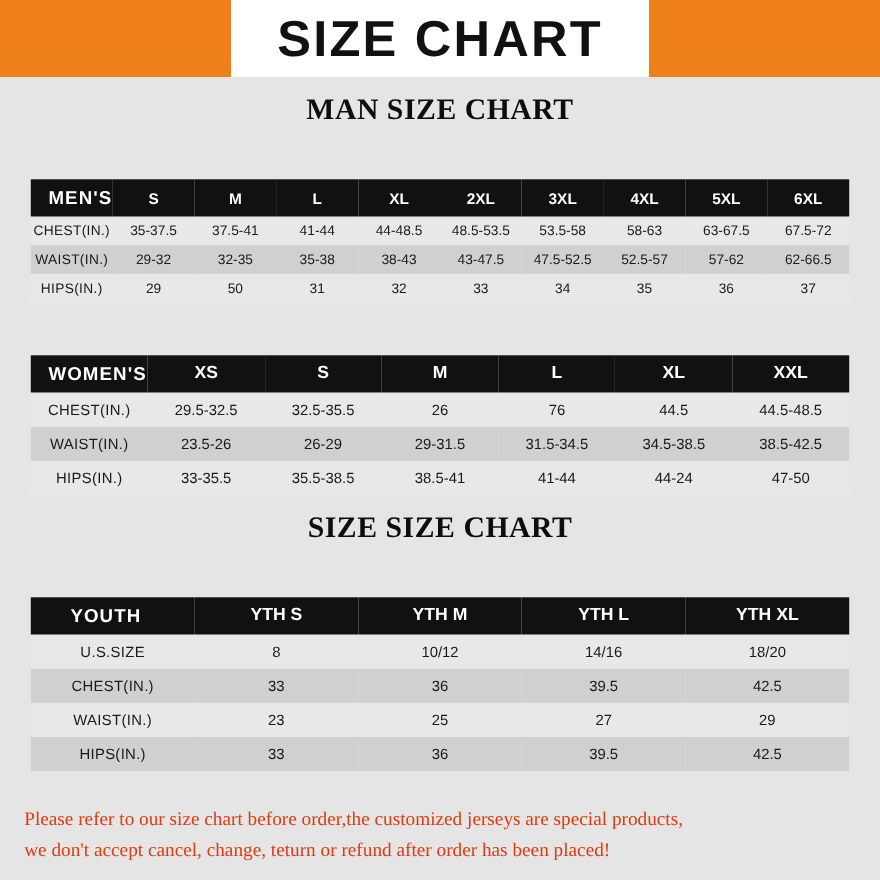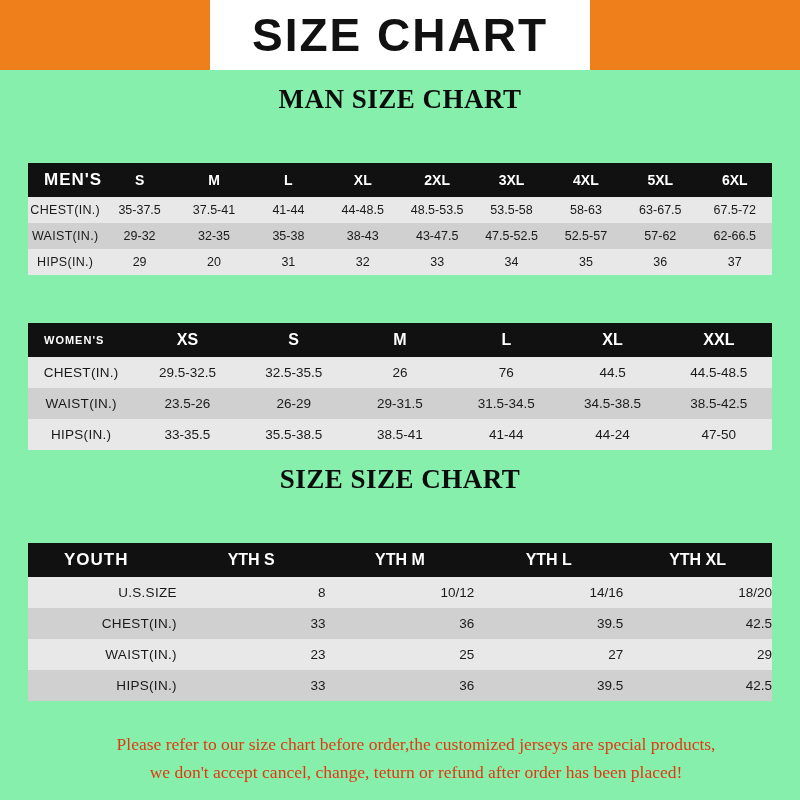--- a/index.html
+++ b/index.html
@@ -10,21 +10,21 @@
     width: 800px;
     height: 800px;
     background: #ffffff;
     font-family: "Liberation Sans", sans-serif;
     overflow: hidden;
   }
   .page {
     width: 800px;
     height: 800px;
     position: relative;
-    background: #86efac;
+    background: #e5e5e5;
     box-sizing: border-box;
   }
   
   .banner {
     height: 70px;
     background: #ef7f1a;
     display: flex;
     align-items: center;
     justify-content: center;
     position: relative;
@@ -99,38 +99,36 @@
     text-align: center;
     font-size: 13.5px;
     letter-spacing: 0.3px;
     color: #111;
   }
   
   #men-table tr.head th { font-size: 14px; }
   #men-table tr.head th.rowlabel { font-size: 17px; }
   #men-table td { font-size: 12.5px; }
   #women-table tr.head th { font-size: 16px; }
-  #women-table tr.head th.rowlabel { font-size: 11px; }
+  #women-table tr.head th.rowlabel { font-size: 17px; }
   #women-table td { height: 31px; font-size: 13.5px; }
   #youth-table tr.head th { font-size: 16px; }
   #youth-table tr.head th.rowlabel { font-size: 17px; padding-left: 36px; }
-  #youth-table td { height: 31px; font-size: 13.5px; text-align: right; }
+  #youth-table td { height: 31px; font-size: 13.5px; }
   
   .note {
     position: absolute;
     left: 0;
     right: 4px;
     bottom: 14px;
-    text-align: center;
     color: #e03a10;
     font-family: "Liberation Serif", serif;
     font-size: 17.5px;
     line-height: 28px;
     padding: 0 22px;
-    margin-left: 36px;
   }
   .note div { white-space: nowrap; }
 </style>
 </head>
 <body>
 
 <div class="page">
 
   <div class="banner">
     <div class="banner-white"></div>
@@ -173,21 +171,21 @@
             <td>38-43</td>
             <td>43-47.5</td>
             <td>47.5-52.5</td>
             <td>52.5-57</td>
             <td>57-62</td>
             <td>62-66.5</td>
           </tr>
           <tr class="light">
             <td class="rowlabel">HIPS(IN.)</td>
             <td>29</td>
-            <td>20</td>
+            <td>50</td>
             <td>31</td>
             <td>32</td>
             <td>33</td>
             <td>34</td>
             <td>35</td>
             <td>36</td>
             <td>37</td>
           </tr>
         </tbody>
     </table>

